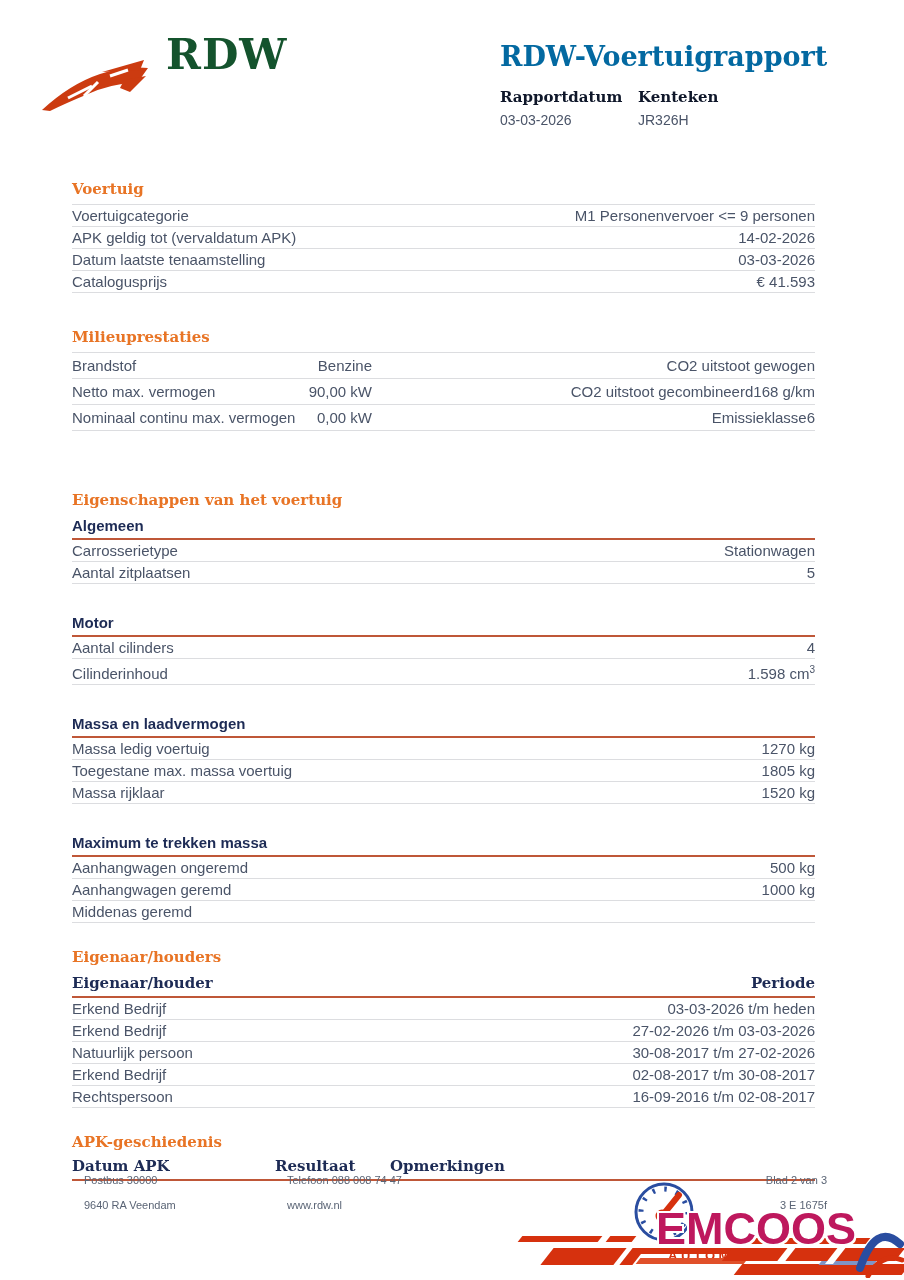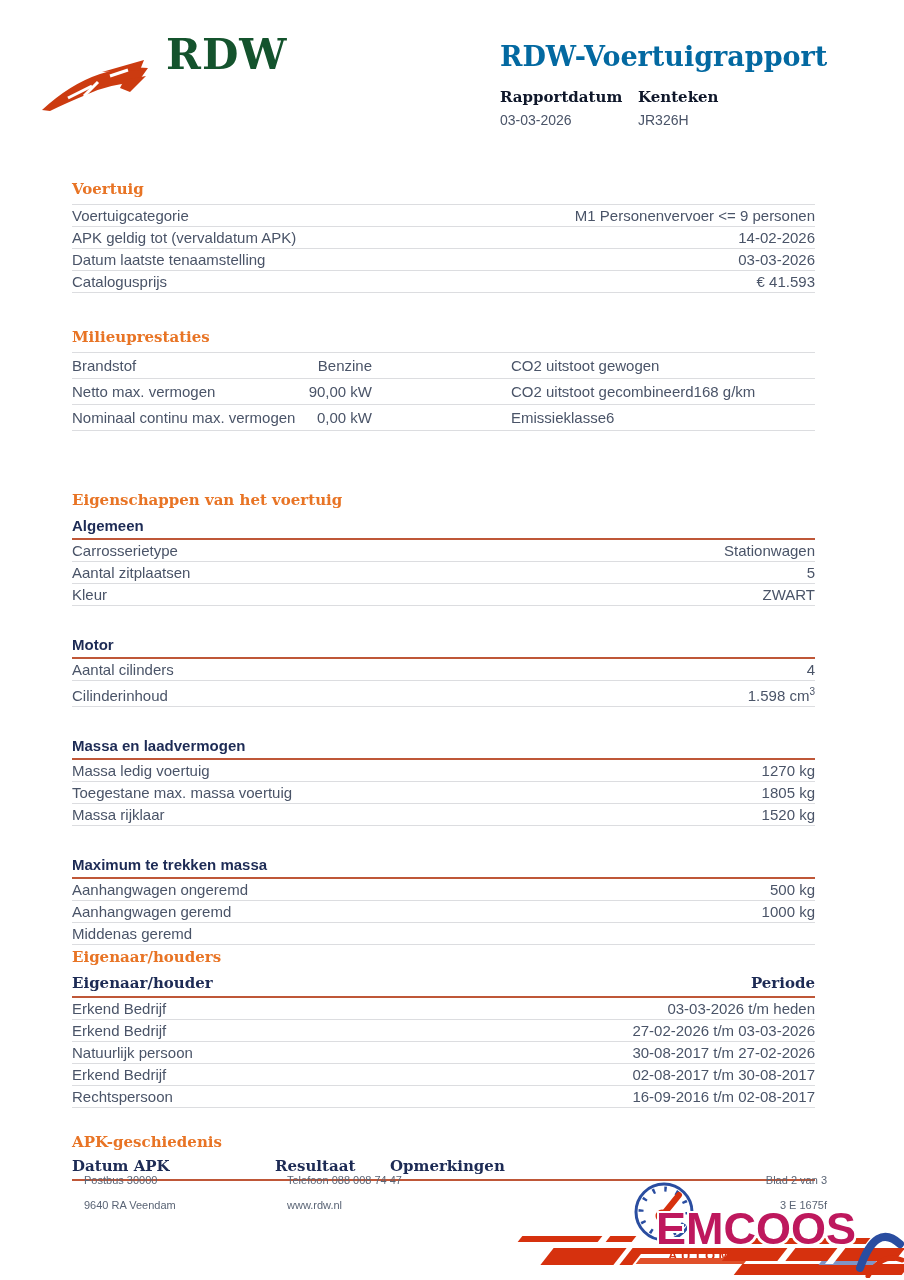--- a/index.html
+++ b/index.html
@@ -33,21 +33,21 @@
          padding:2px 0; font-size:15px; line-height:17px; color:#4a5468;
          border-bottom:1px solid #dcdde0; }
   .row .value { text-align:right; white-space:nowrap; }
   .row .value sup { font-size:10px; }
 
   
   .mrow { display:flex; align-items:baseline; padding:4px 0; font-size:15px; line-height:17px;
           border-bottom:1px solid #dcdde0; }
   .mrows.topline { border-top:1px solid #dcdde0; }
   .mcol1 { width:300px; display:flex; justify-content:space-between; }
-  .mcol2 { flex:1; margin-left:139px; display:flex; justify-content:flex-start; }
+  .mcol2 { flex:1; margin-left:139px; display:flex; justify-content:flex-end; }
 
   
   .subsection { margin-top:30px; }
   .subsection.first { margin-top:8px; }
   .sub-heading { font-size:15px; font-weight:bold; color:#1d2b55;
                  padding-bottom:4px; border-bottom:2px solid #bf5738; }
 
   
   .tbl-head { display:flex; justify-content:space-between; margin-top:8px;
               font-family:"DejaVu Serif", serif; font-weight:bold; font-size:15px; color:#1d2b55;
@@ -176,24 +176,20 @@
       <div class="sub-heading">Algemeen</div>
       <div class="rows">
         <div class="row">
           <span>Carrosserietype</span>
           <span class="value">Stationwagen</span>
         </div>
         <div class="row">
           <span>Aantal zitplaatsen</span>
           <span class="value">5</span>
         </div>
-        <div class="row">
-          <span>Kleur</span>
-          <span class="value">ZWART</span>
-        </div>
       </div>
     </div>
 
     <div class="subsection">
       <div class="sub-heading">Motor</div>
       <div class="rows">
         <div class="row">
           <span>Aantal cilinders</span>
           <span class="value">4</span>
         </div>

